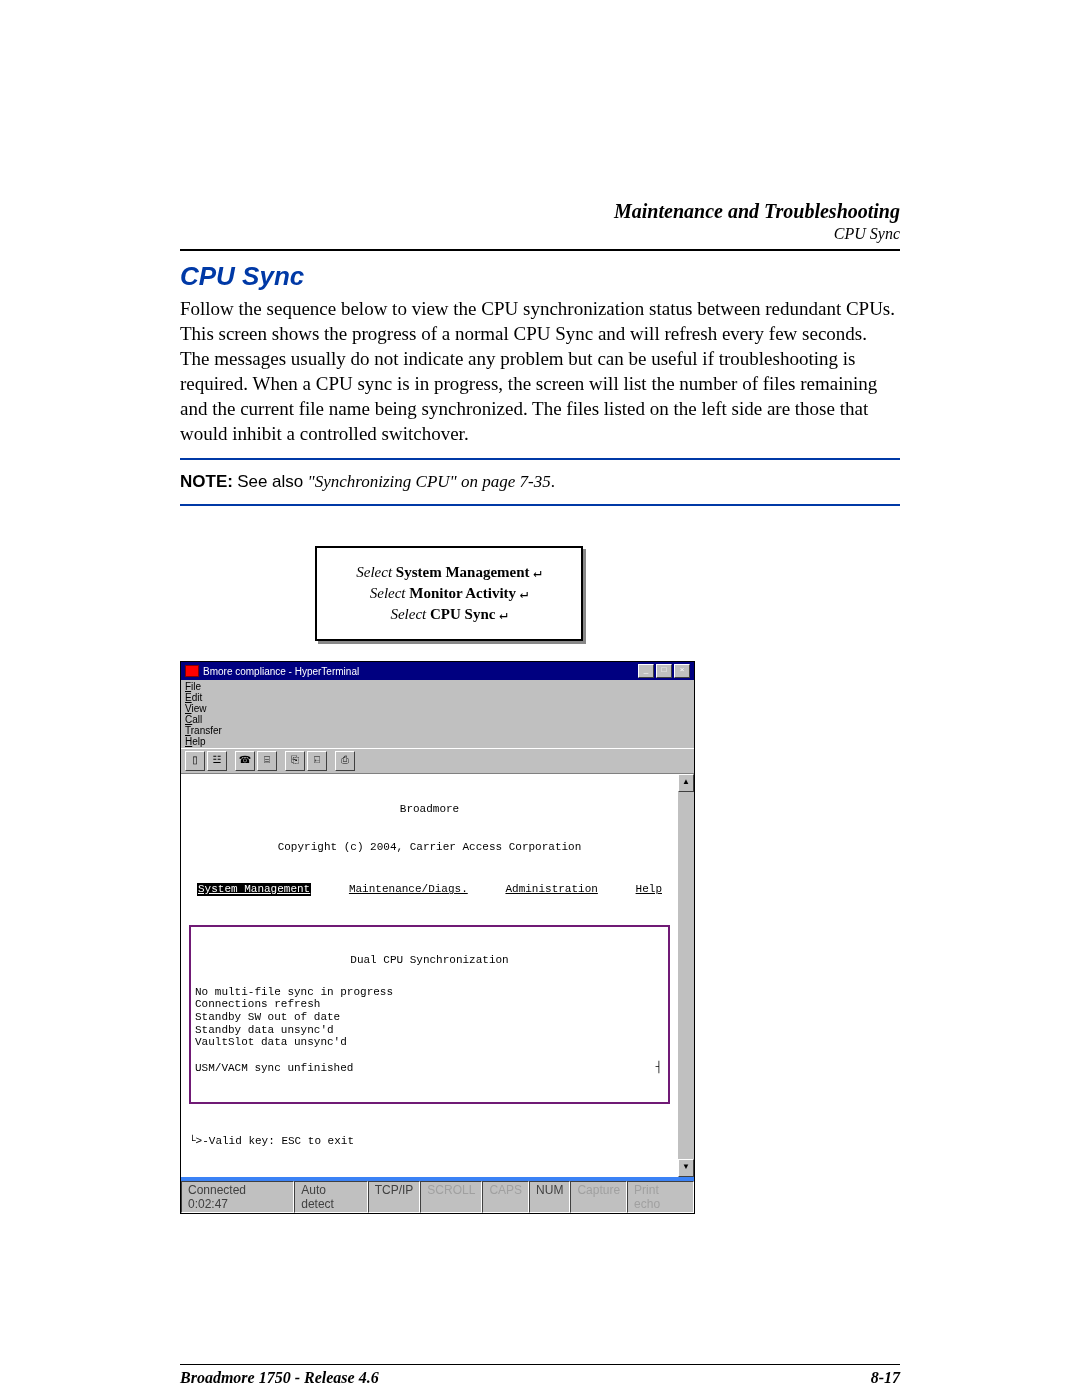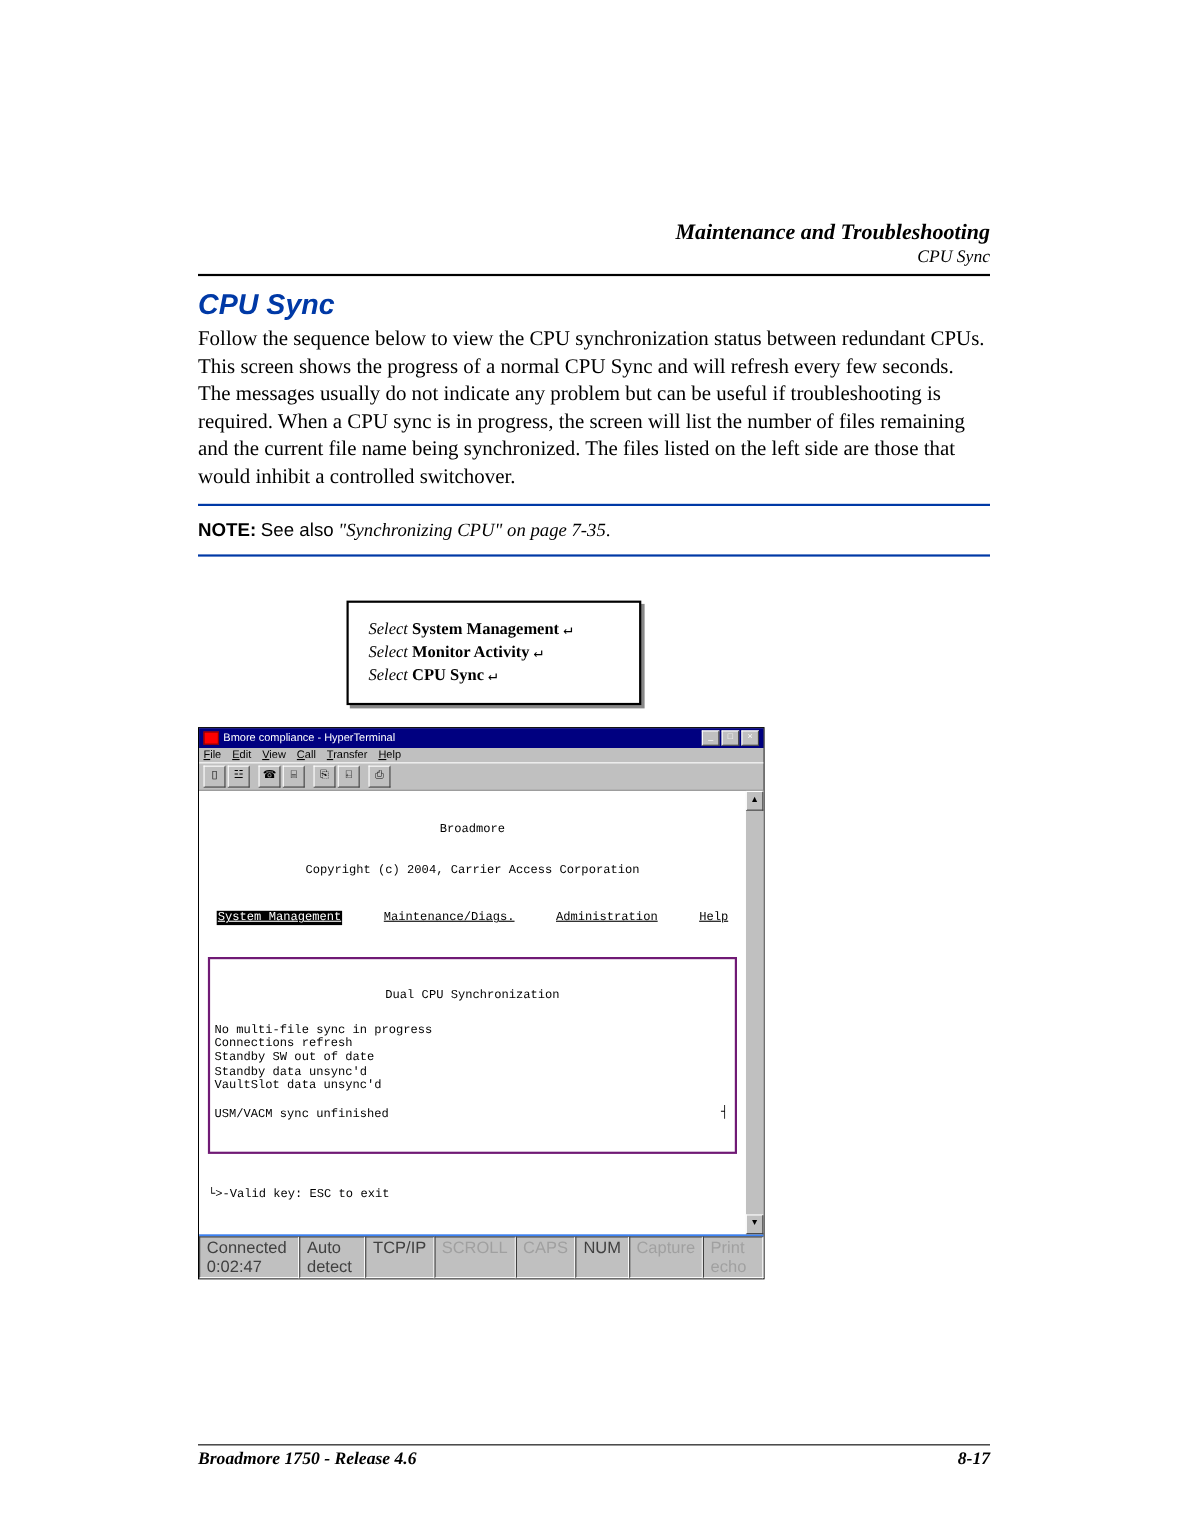--- a/index.html
+++ b/index.html
@@ -67,20 +67,21 @@
   }
   .note-line .see-also { font-family: Arial, Helvetica, sans-serif; }
   .note-line .ref-italic { font-style: italic; }
   .blue-rule-block { margin: 8px 0 40px 0; }
 
   
   .steps-box-wrap {
     margin-left: 135px;
     margin-bottom: 20px;
     width: 268px;
+    text-align: center;
   }
   .steps-box {
     border: 2px solid #000;
     box-shadow: 3px 3px 0 #888;
     padding: 14px 18px;
     font-size: 15px;
     line-height: 1.35;
   }
   .steps-box .sel { font-style: italic; }
   .steps-box .bold { font-weight: bold; font-style: normal; }
@@ -118,21 +119,21 @@
     border: 1px solid #fff;
     border-right-color: #404040; border-bottom-color: #404040;
     font-size: 8px; line-height: 10px; text-align: center;
     cursor: default;
   }
   .ht-menubar {
     background: #c0c0c0;
     font-size: 10px;
     padding: 1px 4px;
     display: flex;
-    gap: 10px;
+    flex-direction: column;
   }
   .ht-menubar span { cursor: default; }
   .ht-menubar span u { text-decoration: underline; }
   .ht-toolbar {
     background: #c0c0c0;
     padding: 2px 4px;
     display: flex;
     gap: 2px;
     border-top: 1px solid #fff;
     border-bottom: 1px solid #808080;
@@ -202,22 +203,22 @@
   }
   .terminal-footer {
     margin: 4px 2px 0 2px;
     font-family: "Courier New", monospace;
     font-size: 11px;
   }
   .ht-statusbar {
     display: flex;
     gap: 0;
     background: #c0c0c0;
-    border-top: 2px solid #3b82f6;
-    font-size: 15px;
+    border-top: 4px solid #3b82f6;
+    font-size: 12px;
     justify-content: flex-end;
   }
   .ht-status-cell {
     border: 1px solid #808080;
     border-top-color: #404040; border-left-color: #404040;
     border-right-color: #fff; border-bottom-color: #fff;
     padding: 1px 6px;
     color: #404040;
   }
   .ht-status-cell.dim { color: #a0a0a0; }

